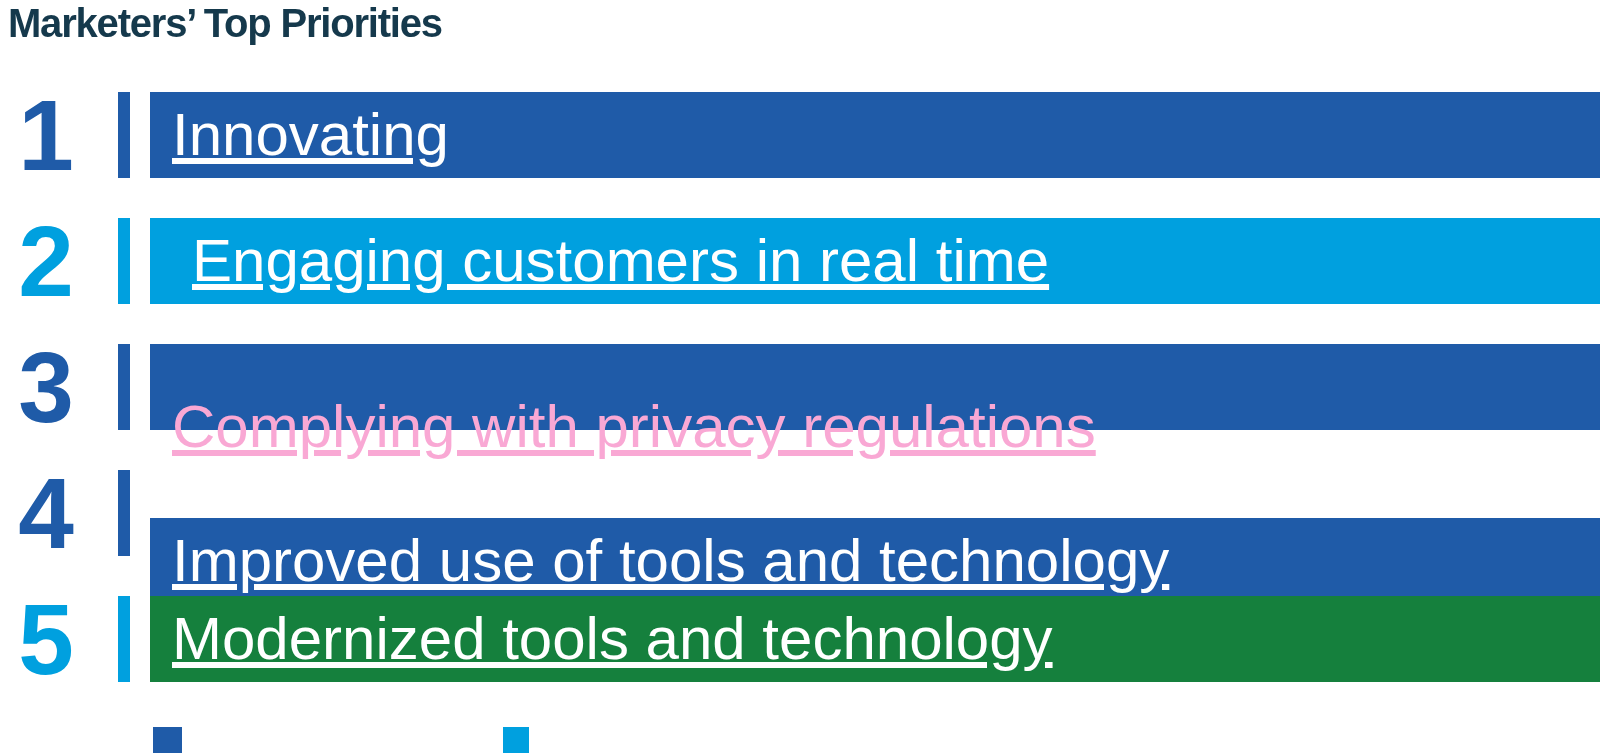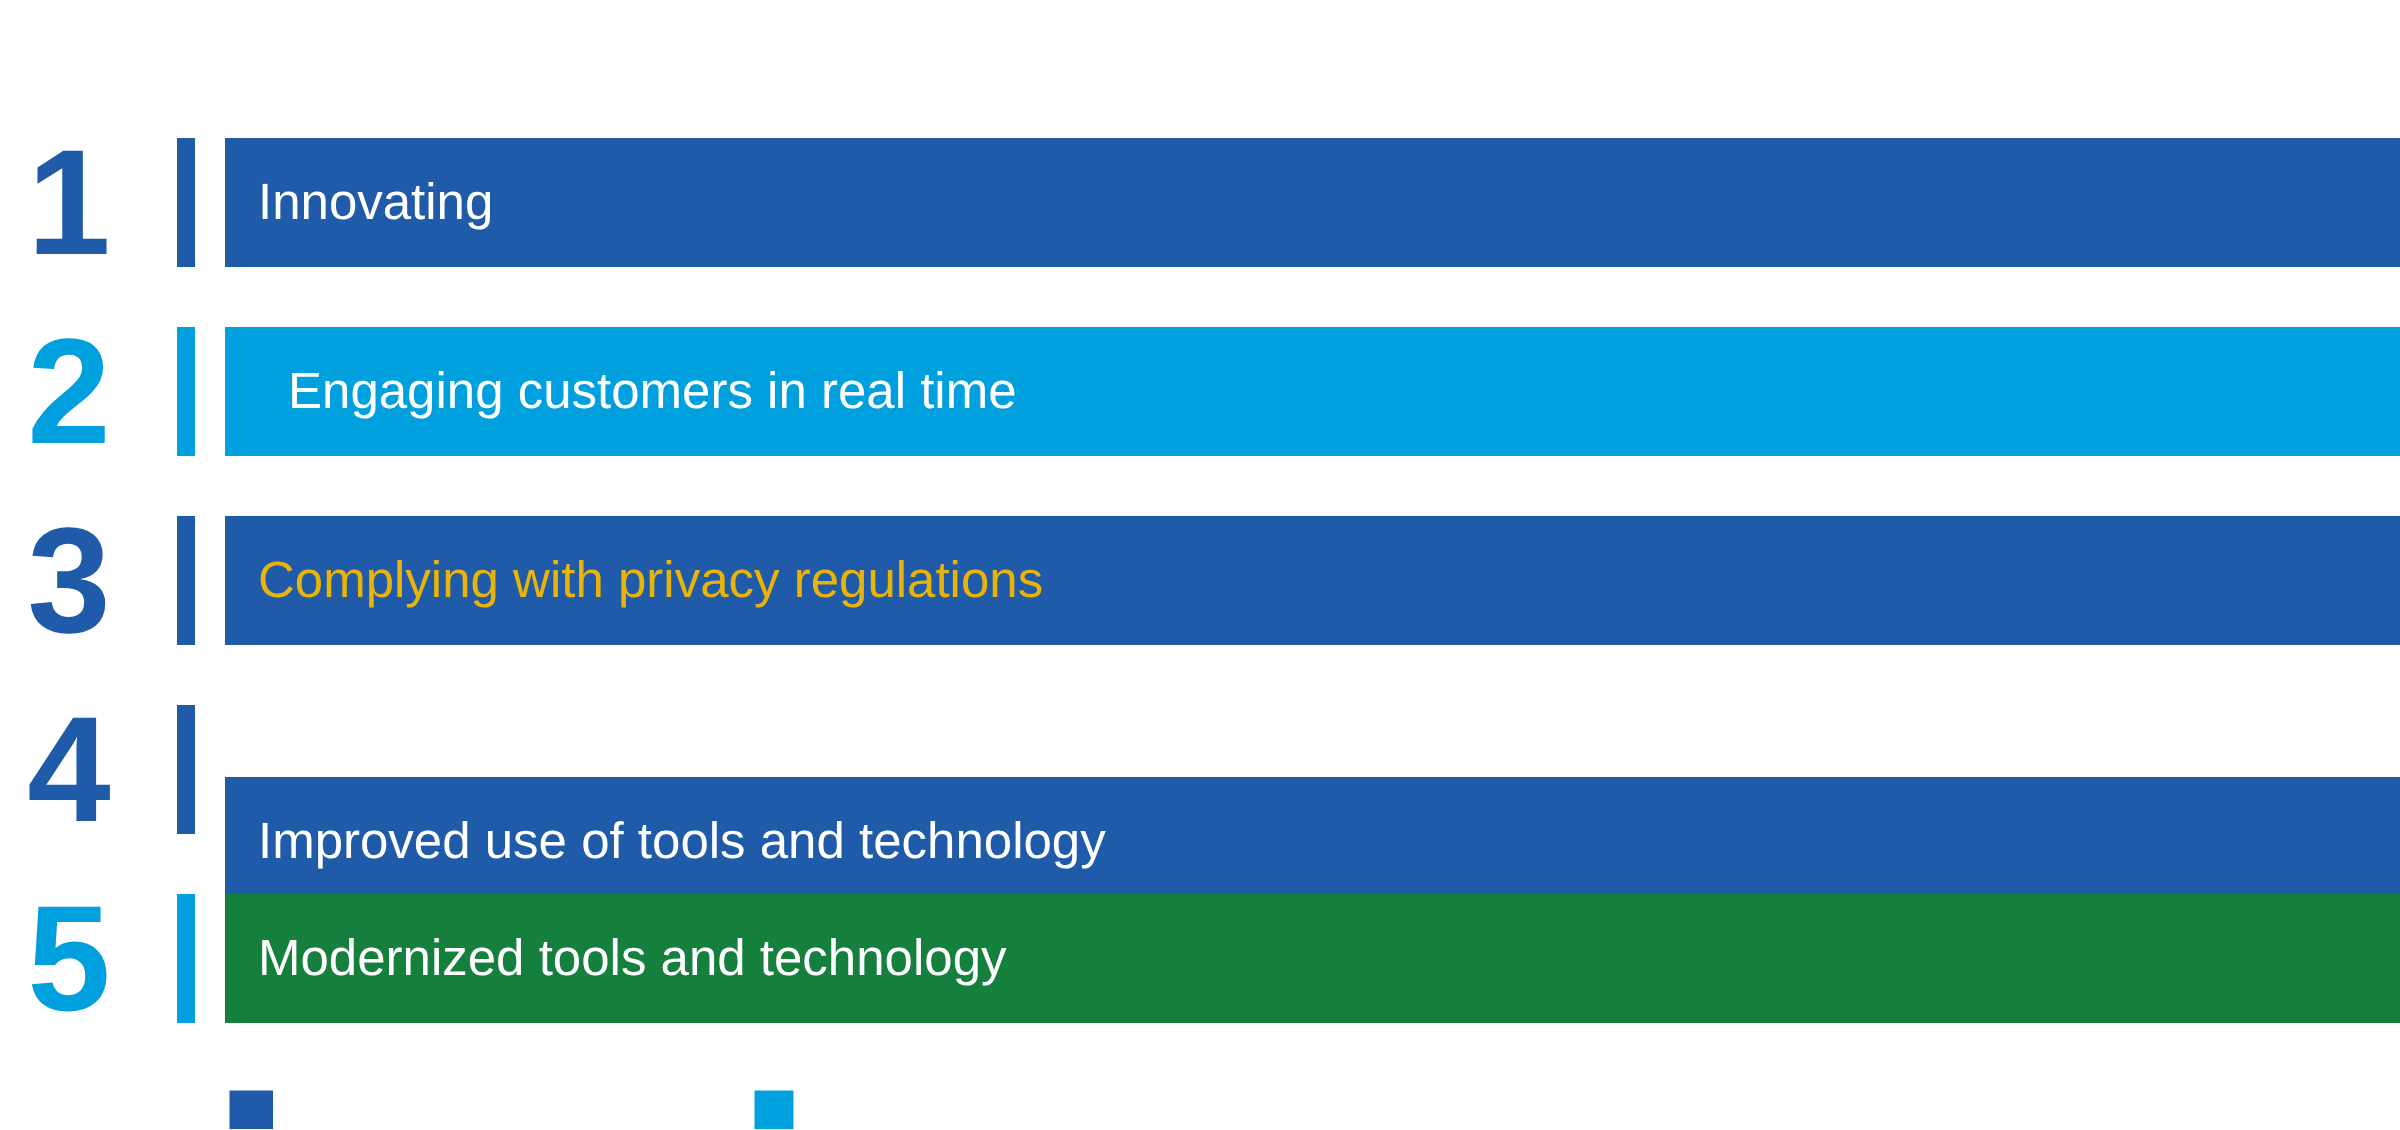--- a/index.html
+++ b/index.html
@@ -54,41 +54,43 @@
     left: 150px;
     right: 0;
     top: 0;
     height: 86px;
   }
   .bar-label {
     position: absolute;
     left: 22px;
     top: 0;
     line-height: 86px;
-    font-size: 34px;
+    font-size: 60px;
     white-space: nowrap;
+    text-decoration: underline;
   }
   .row1 { top: 92px; }
   .row2 { top: 218px; }
   .row3 { top: 344px; }
   .row4 { top: 470px; }
   .row5 { top: 596px; }
   .sq {
     position: absolute;
     top: 727px;
     height: 26px;
   }
   .sq1 { left: 153px; width: 29px; }
   .sq2 { left: 503px; width: 26px; }
 </style>
 </head>
 <body>
 
 <div class="fig">
 
+  <h1 class="title" style="color: rgb(21, 57, 76);">Marketers’ Top Priorities</h1>
 
   <div class="row row1">
     <div class="rank" style="color: rgb(31, 91, 168);">1</div>
     <div class="tick" style="background-color: rgb(31, 91, 168);"></div>
     <div class="bar" style="background-color: rgb(31, 91, 168);">
       <span class="bar-label" style="color: rgb(255, 255, 255);">Innovating</span>
     </div>
   </div>
 
   <div class="row row2">
@@ -96,21 +98,21 @@
     <div class="tick" style="background-color: rgb(0, 160, 223);"></div>
     <div class="bar" style="background-color: rgb(0, 160, 223);">
       <span class="bar-label" style="color: rgb(255, 255, 255); margin-left: 20px;">Engaging customers in real time</span>
     </div>
   </div>
 
   <div class="row row3">
     <div class="rank" style="color: rgb(31, 91, 168);">3</div>
     <div class="tick" style="background-color: rgb(31, 91, 168);"></div>
     <div class="bar" style="background-color: rgb(31, 91, 168);">
-      <span class="bar-label" style="color: #eab308;">Complying with privacy regulations</span>
+      <span class="bar-label" style="color: #f9a8d4; margin-top: 40px;">Complying with privacy regulations</span>
     </div>
   </div>
 
   <div class="row row4">
     <div class="rank" style="color: rgb(31, 91, 168);">4</div>
     <div class="tick" style="background-color: rgb(31, 91, 168);"></div>
     <div class="bar" style="background-color: rgb(31, 91, 168); margin-top: 48px;">
       <span class="bar-label" style="color: rgb(255, 255, 255);">Improved use of tools and technology</span>
     </div>
   </div>

